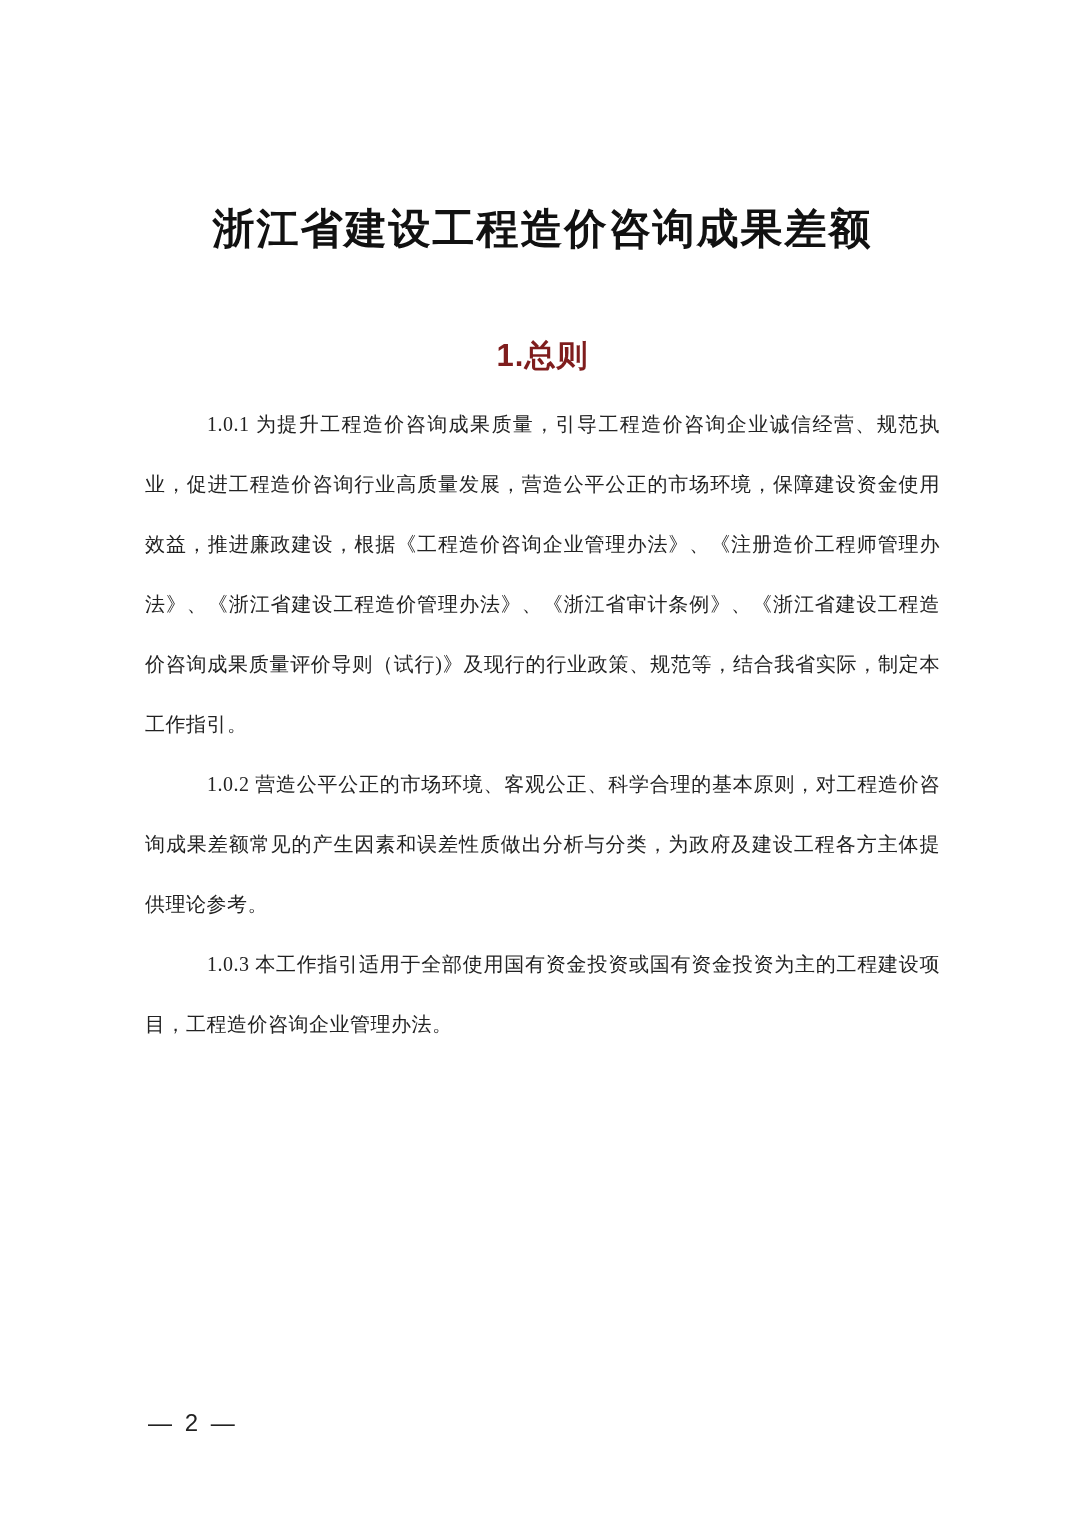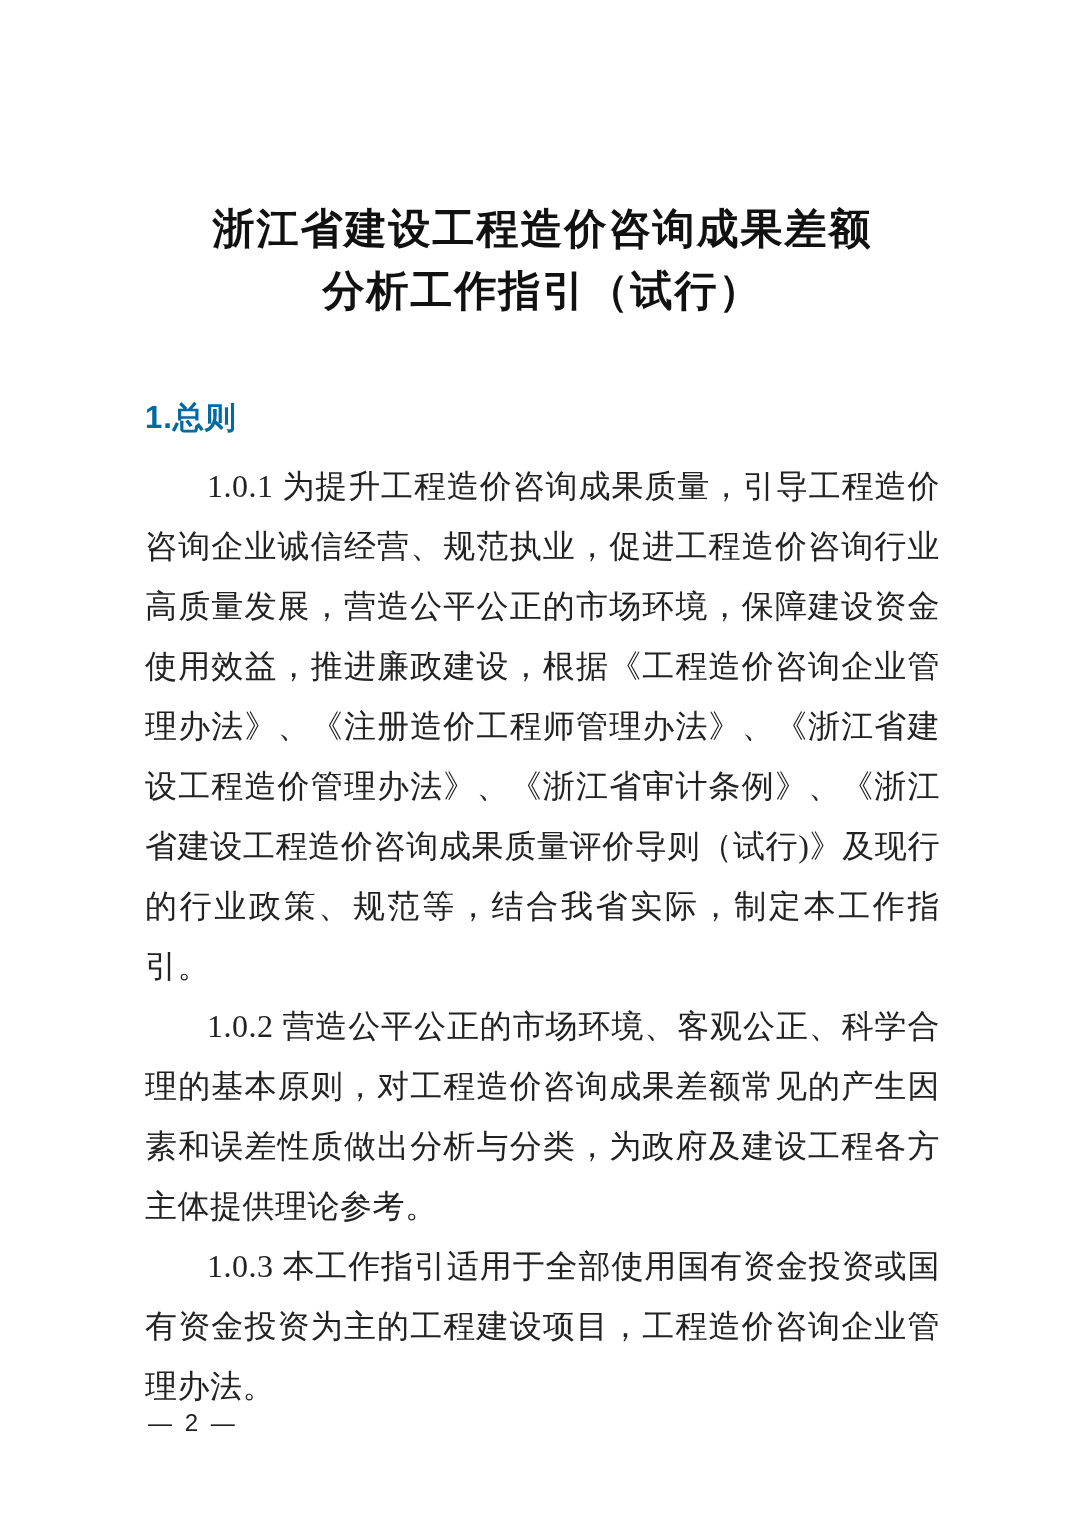--- a/index.html
+++ b/index.html
@@ -27,34 +27,34 @@
     font-weight: bold;
     letter-spacing: 2px;
     color: #111111;
     font-family: "Liberation Serif", "DejaVu Serif", serif;
   }
   .title-line {
     display: block;
   }
   .section-heading {
     margin: 74px 0 16px 0;
-    text-align: left;
+    text-align: center;
     font-size: 31px;
     line-height: 44px;
     font-weight: bold;
     letter-spacing: 1px;
-    color: #0369a1;
+    color: #7f1d1d;
     font-family: "Liberation Sans", "DejaVu Sans", sans-serif;
   }
   .section-heading.second {
     margin-top: 72px;
   }
   .body-text p {
     margin: 0;
-    font-size: 32px;
+    font-size: 20px;
     line-height: 60px;
     letter-spacing: 0.5px;
     text-align: justify;
     text-justify: inter-ideograph;
     text-indent: 62px;
     color: #222222;
   }
   .page-footer {
     position: absolute;
     left: 148px;
@@ -65,21 +65,20 @@
     font-family: "Liberation Sans", "DejaVu Sans", sans-serif;
   }
 </style>
 </head>
 <body>
 
 <div class="page">
 
   <h1 class="doc-title">
     <span class="title-line">浙江省建设工程造价咨询成果差额</span>
-    <span class="title-line">分析工作指引（试行）</span>
   </h1>
 
   <h2 class="section-heading">1.总则</h2>
 
   <div class="body-text">
     <p>1.0.1  为提升工程造价咨询成果质量，引导工程造价咨询企业诚信经营、规范执业，促进工程造价咨询行业高质量发展，营造公平公正的市场环境，保障建设资金使用效益，推进廉政建设，根据《工程造价咨询企业管理办法》、《注册造价工程师管理办法》、《浙江省建设工程造价管理办法》、《浙江省审计条例》、《浙江省建设工程造价咨询成果质量评价导则（试行)》及现行的行业政策、规范等，结合我省实际，制定本工作指引。</p>
     <p>1.0.2  营造公平公正的市场环境、客观公正、科学合理的基本原则，对工程造价咨询成果差额常见的产生因素和误差性质做出分析与分类，为政府及建设工程各方主体提供理论参考。</p>
     <p>1.0.3  本工作指引适用于全部使用国有资金投资或国有资金投资为主的工程建设项目，工程造价咨询企业管理办法。</p>
   </div>
 

